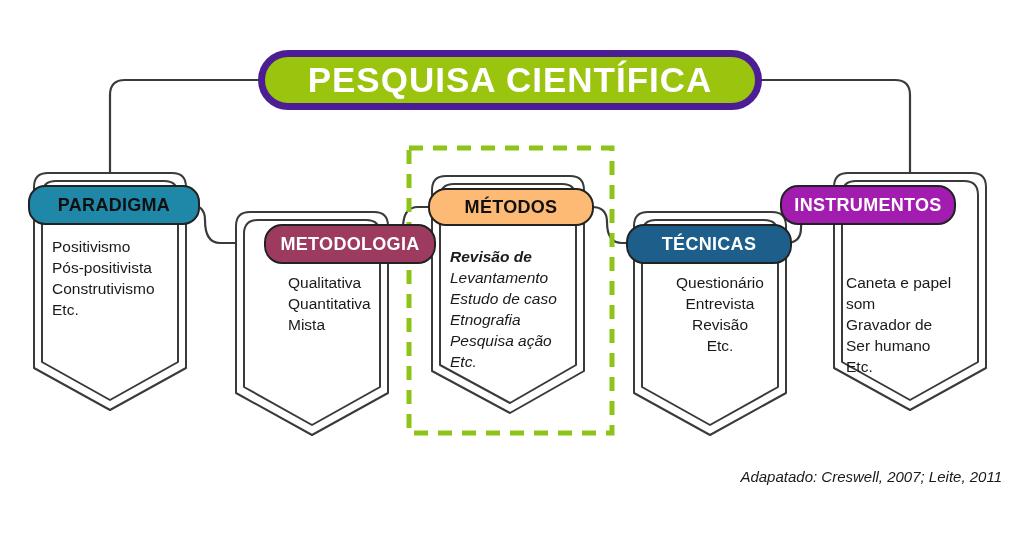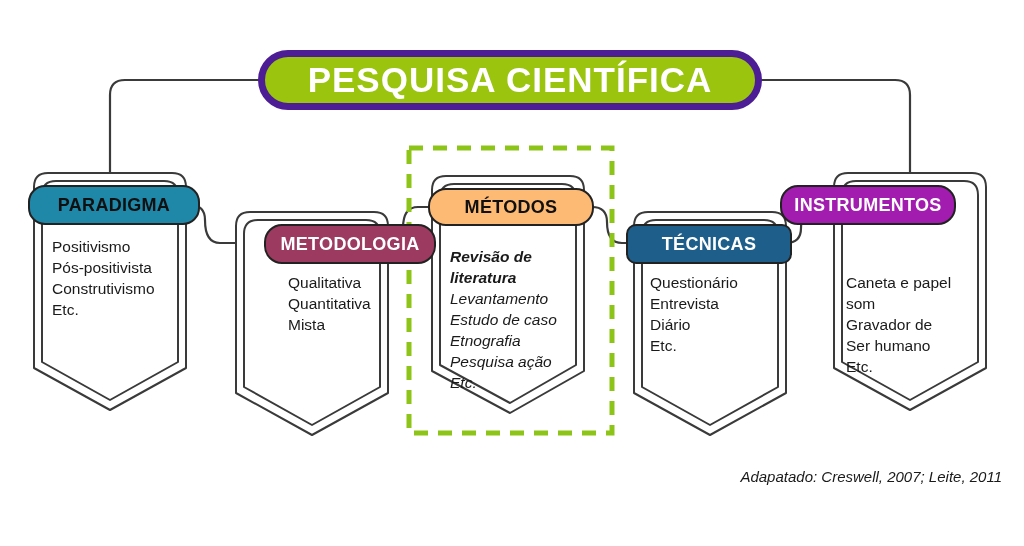--- a/index.html
+++ b/index.html
@@ -80,21 +80,21 @@
   </div>
 
   <div class="banner" style="left:228px;top:224px;width:172px;height:40px;background:#9c3a5f;margin-left:36px;">
     <span style="color:#ffffff;font-size:18px;">METODOLOGIA</span>
   </div>
 
   <div class="banner" style="left:428px;top:188px;width:166px;height:38px;background:#fdba74;">
     <span style="color:#101010;font-size:18px;">MÉTODOS</span>
   </div>
 
-  <div class="banner" style="left:626px;top:224px;width:166px;height:40px;background:#1d5f8a;border-radius:10px;">
+  <div class="banner" style="left:626px;top:224px;width:166px;height:40px;background:#1d5f8a;">
     <span style="color:#ffffff;font-size:18px;">TÉCNICAS</span>
   </div>
 
   <div class="banner" style="left:780px;top:185px;width:176px;height:40px;background:#a21caf;">
     <span style="color:#ffffff;font-size:18px;">INSTRUMENTOS</span>
   </div>
 
   <div class="col-body" style="left:52px;top:236px;width:140px;">
     <div>Positivismo</div>
     <div>Pós-positivista</div>
@@ -103,32 +103,31 @@
   </div>
 
   <div class="col-body" style="left:252px;top:272px;width:140px;margin-left:36px;">
     <div>Qualitativa</div>
     <div>Quantitativa</div>
     <div>Mista</div>
   </div>
 
   <div class="col-body" style="left:450px;top:246px;width:140px;font-style:italic;">
     <div class="bold">Revisão de</div>
-    <div class="bold">literatura</div>
     <div>Levantamento</div>
     <div>Estudo de caso</div>
     <div>Etnografia</div>
     <div>Pesquisa ação</div>
     <div>Etc.</div>
   </div>
 
-  <div class="col-body" style="left:650px;top:272px;width:140px;">
+  <div class="col-body" style="left:650px;top:272px;width:140px;text-align:center;">
     <div>Questionário</div>
     <div>Entrevista</div>
-    <div>Diário</div>
+    <div>Revisão</div>
     <div>Etc.</div>
   </div>
 
   <div class="col-body" style="left:846px;top:238px;width:146px;margin-top:34px;">
     <div>Caneta e papel</div>
     <div>som</div>
     <div>Gravador de</div>
     <div>Ser humano</div>
     <div>Etc.</div>
   </div>

